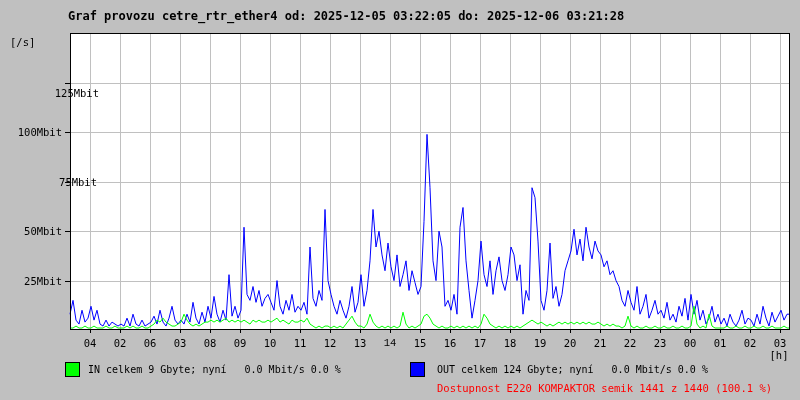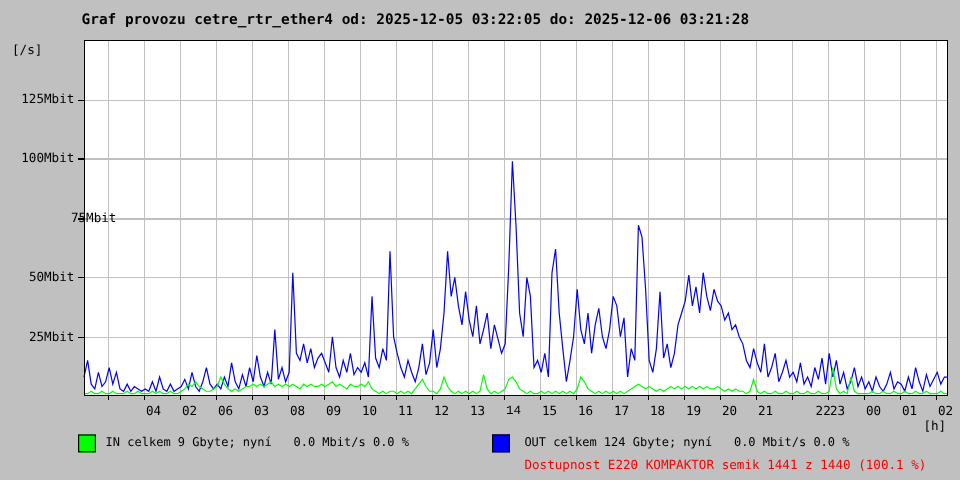--- a/index.html
+++ b/index.html
@@ -19,21 +19,21 @@
     white-space:pre;
   }
   .unit{left:10px;top:36px;font-size:10.5px;}
   #plot-svg{left:0;top:0;width:800px;height:400px;}
   .ytick{
     position:absolute;left:0;width:62px;
     text-align:right;font-size:10.5px;line-height:12px;
   }
   .xtick{
     position:absolute;top:337px;width:24px;
-    text-align:center;font-size:10.5px;line-height:12px;margin-left:38px;
+    text-align:center;font-size:10.5px;line-height:12px;
   }
   .hunit{left:766px;top:349px;width:26px;text-align:center;font-size:10.5px;}
   .legend-swatch{
     position:absolute;top:362px;width:15px;height:15px;
     border:1px solid #000;box-sizing:border-box;
   }
   .legend-label{
     position:absolute;top:364px;font-size:10px;white-space:pre;
   }
   .availability{
@@ -106,21 +106,21 @@
     <line x1="690.5" y1="330" x2="690.5" y2="333" stroke="#000000" stroke-width="1" shape-rendering="crispEdges"></line>
     <line x1="720.5" y1="330" x2="720.5" y2="333" stroke="#000000" stroke-width="1" shape-rendering="crispEdges"></line>
     <line x1="750.5" y1="330" x2="750.5" y2="333" stroke="#000000" stroke-width="1" shape-rendering="crispEdges"></line>
     <line x1="780.5" y1="330" x2="780.5" y2="333" stroke="#000000" stroke-width="1" shape-rendering="crispEdges"></line>
     <path d="M70,314.192L73,300.36L76,320.12L79,324.072L82,310.24L85,322.096L88,318.144L91,306.288L94,320.12L97,310.24L100,324.072L103,326.048L106,320.12L109,326.048L112,322.096L115,324.072L118,326.048L121,324.072L124,326.048L127,318.144L130,326.048L133,314.192L136,324.072L139,326.048L142,320.12L145,326.048L148,324.072L151,322.096L154,316.168L157,324.072L160,310.24L163,322.096L166,326.048L169,318.144L172,306.288L175,320.12L178,324.072L181,320.12L184,324.072L187,314.192L190,322.096L193,302.336L196,318.144L199,324.072L202,312.216L205,322.096L208,306.288L211,318.144L214,296.408L217,314.192L220,322.096L223,310.24L226,320.12L229,274.672L232,316.168L235,306.288L238,318.144L241,310.24L244,227.248L247,294.432L250,300.36L253,286.528L256,302.336L259,290.48L262,306.288L265,298.384L268,294.432L271,302.336L274,310.24L277,280.6L280,306.288L283,314.192L286,300.36L289,310.24L292,294.432L295,312.216L298,306.288L301,310.24L304,302.336L307,314.192L310,247.00799999999998L313,298.384L316,306.288L319,290.48L322,300.36L325,209.464L328,280.6L331,294.432L334,306.288L337,314.192L340,300.36L343,310.24L346,318.144L349,306.288L352,286.528L355,312.216L358,302.336L361,274.672L364,306.288L367,290.48L370,260.84000000000003L373,209.464L376,247.00799999999998L379,231.2L382,254.912L385,270.72L388,243.05599999999998L391,266.76800000000003L394,280.6L397,254.912L400,286.528L403,274.672L406,260.84000000000003L409,290.48L412,270.72L415,282.576L418,294.432L421,286.528L424,221.32L427,134.376L430,187.728L433,260.84000000000003L436,280.6L439,231.2L442,247.00799999999998L445,306.288L448,300.36L451,310.24L454,294.432L457,314.192L460,227.248L463,207.488L466,260.84000000000003L469,290.48L472,318.144L475,300.36L478,280.6L481,241.07999999999998L484,274.672L487,286.528L490,260.84000000000003L493,294.432L496,270.72L499,256.88800000000003L502,280.6L505,290.48L508,274.672L511,247.00799999999998L514,254.912L517,280.6L520,264.79200000000003L523,314.192L526,290.48L529,300.36L532,187.728L535,197.608L538,241.07999999999998L541,300.36L544,310.24L547,290.48L550,243.05599999999998L553,298.384L556,286.528L559,306.288L562,294.432L565,270.72L568,260.84000000000003L571,250.96L574,229.224L577,254.912L580,239.10399999999998L583,260.84000000000003L586,227.248L589,247.00799999999998L592,258.86400000000003L595,241.07999999999998L598,250.96L601,254.912L604,266.76800000000003L607,260.84000000000003L610,274.672L613,270.72L616,280.6L619,286.528L622,300.36L625,306.288L628,290.48L631,302.336L634,310.24L637,286.528L640,314.192L643,306.288L646,294.432L649,318.144L652,310.24L655,300.36L658,314.192L661,310.24L664,318.144L667,302.336L670,320.12L673,314.192L676,322.096L679,306.288L682,316.168L685,298.384L688,320.12L691,294.432L694,314.192L697,300.36L700,320.12L703,310.24L706,324.072L709,318.144L712,306.288L715,322.096L718,314.192L721,324.072L724,318.144L727,326.048L730,314.192L733,322.096L736,326.048L739,320.12L742,310.24L745,324.072L748,318.144L751,320.12L754,326.048L757,314.192L760,324.072L763,306.288L766,318.144L769,326.048L772,312.216L775,322.096L778,316.168L781,310.24L784,320.12L787,314.192L790,314.192" fill="none" stroke="#0000ff" stroke-width="1"></path>
     <path d="M70,328.024L73,328.024L76,326.048L79,328.024L82,328.024L85,326.048L88,328.024L91,328.024L94,326.048L97,328.024L100,328.024L103,328.024L106,326.048L109,328.024L112,328.024L115,326.048L118,328.024L121,328.024L124,328.024L127,326.048L130,328.024L133,326.048L136,328.024L139,328.024L142,326.048L145,328.024L148,328.024L151,326.048L154,324.072L157,320.12L160,322.096L163,318.144L166,322.096L169,324.072L172,326.048L175,326.048L178,324.072L181,322.096L184,314.192L187,320.12L190,324.072L193,326.048L196,324.072L199,326.048L202,324.072L205,322.096L208,322.096L211,320.12L214,322.096L217,320.12L220,322.096L223,320.12L226,318.144L229,322.096L232,320.12L235,322.096L238,320.12L241,322.096L244,320.12L247,322.096L250,324.072L253,320.12L256,322.096L259,320.12L262,322.096L265,322.096L268,320.12L271,322.096L274,320.12L277,318.144L280,322.096L283,320.12L286,322.096L289,324.072L292,320.12L295,322.096L298,322.096L301,320.12L304,322.096L307,318.144L310,324.072L313,326.048L316,328.024L319,326.048L322,328.024L325,326.048L328,326.048L331,328.024L334,326.048L337,328.024L340,326.048L343,328.024L346,324.072L349,320.12L352,316.168L355,322.096L358,326.048L361,326.048L364,328.024L367,324.072L370,314.192L373,322.096L376,326.048L379,328.024L382,326.048L385,328.024L388,326.048L391,328.024L394,326.048L397,328.024L400,326.048L403,312.216L406,324.072L409,328.024L412,326.048L415,328.024L418,326.048L421,324.072L424,316.168L427,314.192L430,318.144L433,324.072L436,326.048L439,328.024L442,326.048L445,328.024L448,328.024L451,326.048L454,328.024L457,326.048L460,328.024L463,326.048L466,328.024L469,326.048L472,328.024L475,326.048L478,328.024L481,324.072L484,314.192L487,318.144L490,324.072L493,326.048L496,328.024L499,326.048L502,328.024L505,326.048L508,328.024L511,326.048L514,328.024L517,326.048L520,328.024L523,326.048L526,324.072L529,322.096L532,320.12L535,322.096L538,324.072L541,322.096L544,324.072L547,326.048L550,324.072L553,326.048L556,324.072L559,322.096L562,324.072L565,322.096L568,324.072L571,322.096L574,324.072L577,322.096L580,324.072L583,322.096L586,324.072L589,322.096L592,324.072L595,324.072L598,322.096L601,324.072L604,326.048L607,324.072L610,326.048L613,324.072L616,326.048L619,326.048L622,328.024L625,326.048L628,316.168L631,326.048L634,328.024L637,326.048L640,328.024L643,328.024L646,326.048L649,328.024L652,328.024L655,326.048L658,328.024L661,328.024L664,326.048L667,328.024L670,328.024L673,326.048L676,328.024L679,328.024L682,326.048L685,328.024L688,328.024L691,326.048L694,306.288L697,324.072L700,328.024L703,326.048L706,328.024L709,314.192L712,326.048L715,328.024L718,328.024L721,328.024L724,328.024L727,326.048L730,328.024L733,328.024L736,326.048L739,328.024L742,328.024L745,326.048L748,328.024L751,328.024L754,326.048L757,328.024L760,328.024L763,326.048L766,328.024L769,328.024L772,326.048L775,328.024L778,328.024L781,328.024L784,326.048L787,328.024L790,328.024" fill="none" stroke="#00ff00" stroke-width="1"></path>
     <rect x="70.5" y="33.5" width="719" height="296" fill="none" stroke="#000000" stroke-width="1" shape-rendering="crispEdges"></rect>
   </svg>
 
 <div id="yticks">
-    <div class="ytick" style="top: 77px;">125Mbit</div>
+    <div class="ytick" style="top: 87px; margin-left: 37px;">125Mbit</div>
     <div class="ytick" style="top: 126px;">100Mbit</div>
     <div class="ytick" style="top: 176px; margin-left: 35px;">75Mbit</div>
     <div class="ytick" style="top: 225px;">50Mbit</div>
     <div class="ytick" style="top: 275px;">25Mbit</div>
   </div>
 <div id="xticks">
     <div class="xtick" style="left: 78px;">04</div>
     <div class="xtick" style="left: 108px;">02</div>
     <div class="xtick" style="left: 138px;">06</div>
     <div class="xtick" style="left: 168px;">03</div>
@@ -131,21 +131,21 @@
     <div class="xtick" style="left: 318px;">12</div>
     <div class="xtick" style="left: 348px;">13</div>
     <div class="xtick" style="left: 378px; font-family: Liberation Mono, monospace;">14</div>
     <div class="xtick" style="left: 408px;">15</div>
     <div class="xtick" style="left: 438px;">16</div>
     <div class="xtick" style="left: 468px;">17</div>
     <div class="xtick" style="left: 498px;">18</div>
     <div class="xtick" style="left: 528px;">19</div>
     <div class="xtick" style="left: 558px;">20</div>
     <div class="xtick" style="left: 588px;">21</div>
-    <div class="xtick" style="left: 636px;">22</div>
+    <div class="xtick" style="left: 618px;">22</div>
     <div class="xtick" style="left: 648px;">23</div>
     <div class="xtick" style="left: 678px;">00</div>
     <div class="xtick" style="left: 708px;">01</div>
     <div class="xtick" style="left: 738px;">02</div>
     <div class="xtick" style="left: 768px;">03</div>
   </div>
 <div class="abs hunit">[h]</div>
 
 <div class="legend-swatch" id="sw-in" style="left: 65px; background: rgb(0, 255, 0);"></div>
 <div class="legend-label" id="lbl-in" style="left:88px">IN celkem 9 Gbyte; nyní   0.0 Mbit/s 0.0 %</div>

